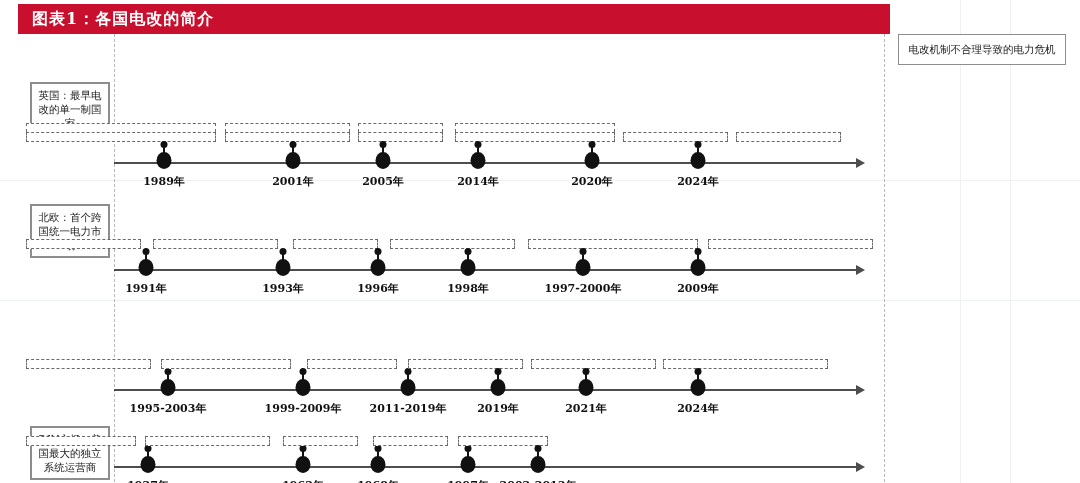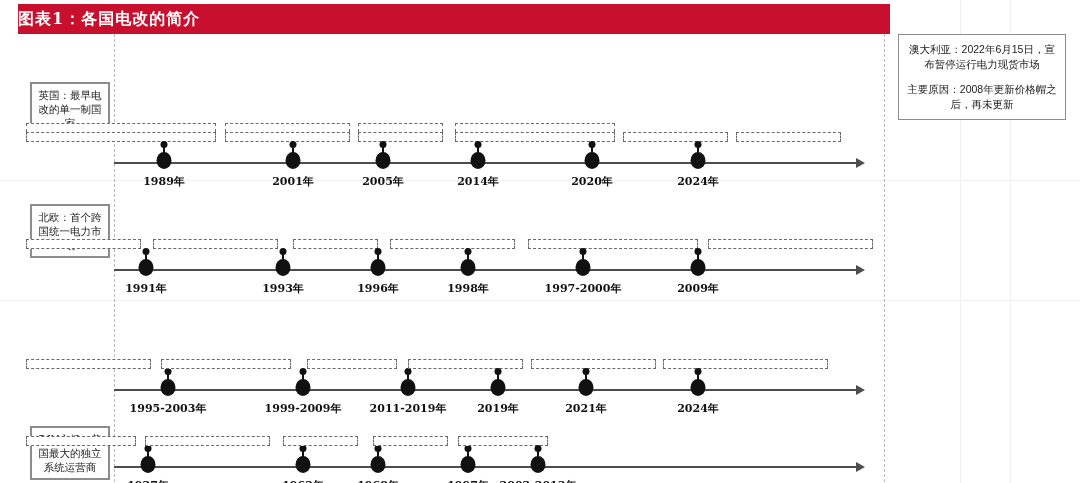--- a/index.html
+++ b/index.html
@@ -17,21 +17,21 @@
   #page{position:relative;z-index:1;width:1080px;height:483px;}
 
   
   .title-bar{
     position:absolute;left:18px;top:4px;width:872px;height:30px;
     background:#c8102e;color:#ffffff;
     display:flex;align-items:center;
   }
   .title-bar .t{
     font-family:"DejaVu Serif","Liberation Serif",serif;
-    font-weight:700;font-size:16px;letter-spacing:1px;
+    font-weight:700;font-size:16px;letter-spacing:1px;padding-left:14px;
   }
 
   
   .board{position:absolute;left:18px;top:34px;width:872px;height:448px;}
 
   .vdash{position:absolute;top:0;bottom:0;width:0;border-left:1px dashed #b9b9b9;}
 
   .rowlabel{
     position:absolute;left:12px;
     border:2px solid #8d8d8d;background:#fff;
@@ -324,18 +324,17 @@
       <div class="node" style="left: 510px; top: 411px; width: 20px; height: 32px;">
         <span class="dotsm" style="top:0"></span>
         <span class="stem" style="top:3px;height:15px"></span>
         <span class="dot" style="top:11px"></span>
       </div>
       <div class="yearlbl" style="left: 460px; width: 120px; top: 444px;">2002-2013年</div>
     </div>
 
   <div class="right-col">
       <div class="rcard">
-        <p class="para">澳大利亚：2022年6月15日，宣布暂停运行电力现货市场</p>
-        <p class="para">主要原因：2008年更新价格帽之后，再未更新</p>
+        <p class="para">电改机制不合理导致的电力危机</p>
       </div>
     </div>
 
 </div>
 
 </body></html>

